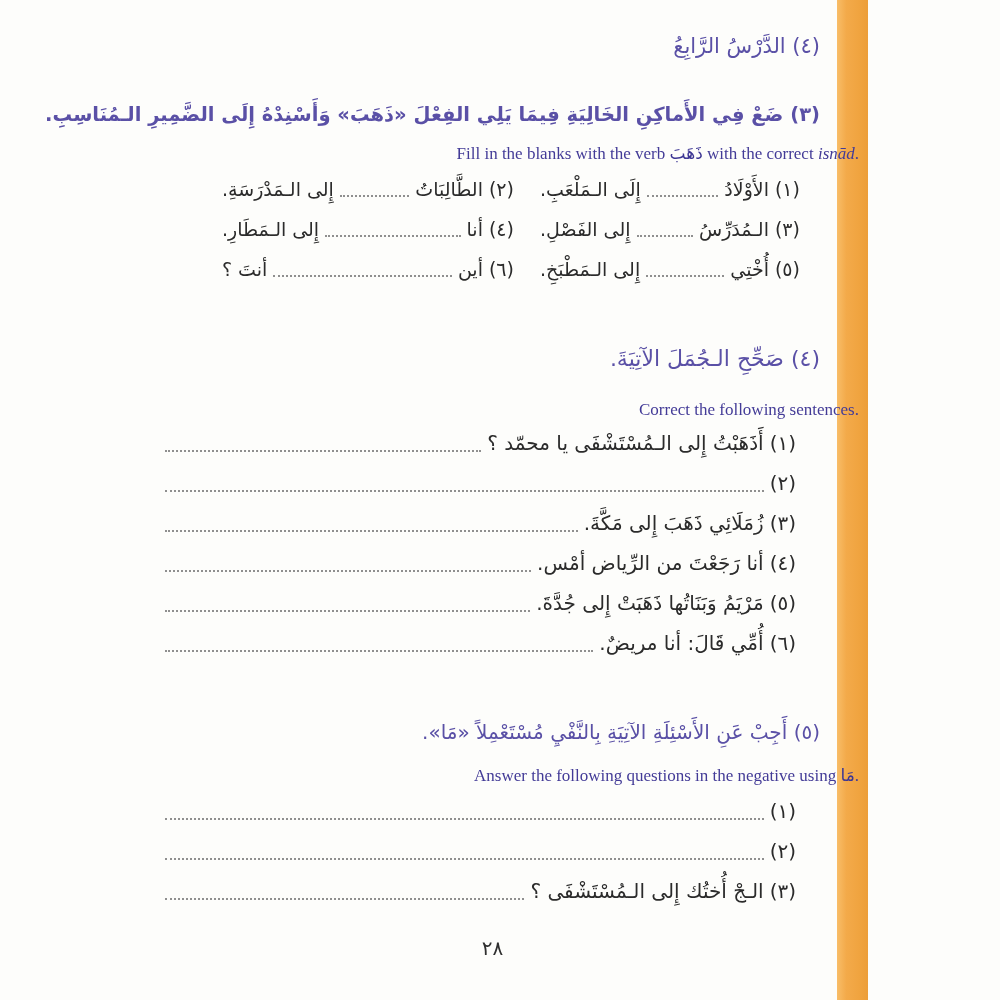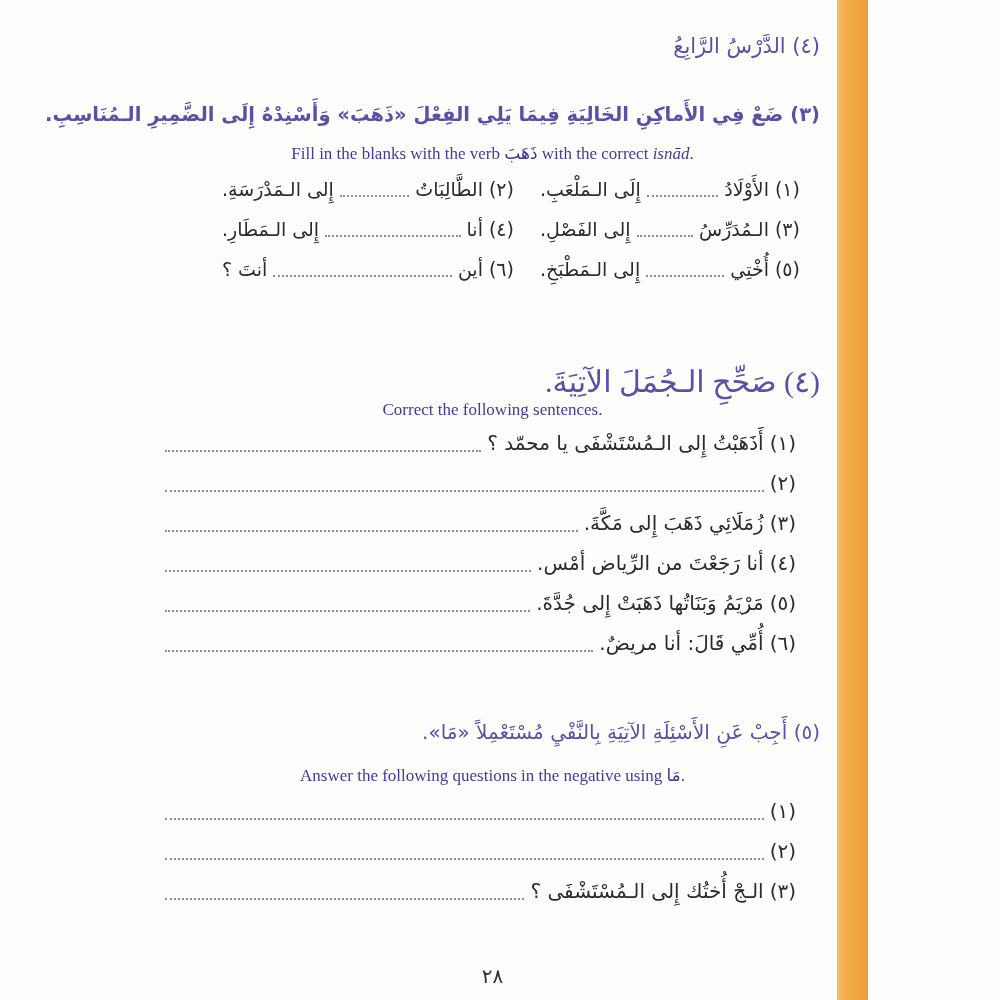--- a/index.html
+++ b/index.html
@@ -11,55 +11,55 @@
   
   .binding{
     position:absolute;left:837px;top:0;width:31px;height:1000px;
     background:linear-gradient(90deg,#f8bd68 0%,#f3aa4a 30%,#f0a440 70%,#ec9e39 100%);
   }
   .blk{position:absolute;left:165px;width:655px;box-sizing:border-box;}
   .ar{direction:rtl;text-align:right;}
   .purple{color:#5a50a6;}
   .en{
     font-family:"Liberation Serif",serif;color:#433b97;
-    direction:ltr;text-align:center;font-size:17px;
+    direction:ltr;text-align:right;font-size:17px;margin-left:39px;
   }
   .en .ar-inline{font-family:"DejaVu Sans",sans-serif;font-size:17px;color:#3d3694;}
   .en .it{font-style:italic;}
 
   .title{top:34px;font-size:21px;}
   .ex3-ar{top:103px;font-size:19.5px;white-space:nowrap;font-weight:bold;}
   .ex3-en{top:143px;}
 
   .items{
     top:174px;display:grid;direction:rtl;
     grid-template-columns:260px 292px;column-gap:26px;row-gap:10px;
     padding-right:20px;font-size:19px;
   }
   .item{display:flex;align-items:baseline;gap:6px;white-space:nowrap;line-height:30px;}
   .dotline{
     flex:1 1 30px;min-width:26px;height:0;
     border-bottom:2px dotted #8f8f8f;
     align-self:flex-end;margin-bottom:7px;
   }
 
-  .ex4-ar{top:364px;font-size:30px;font-family:Liberation Serif, serif;}
+  .ex4-ar{top:346px;font-size:22px;}
   .ex4-en{top:400px;}
   .rows4{top:428px;padding-right:24px;font-size:20px;}
   .row{
     display:flex;direction:rtl;align-items:baseline;gap:6px;
     line-height:31px;margin-bottom:9px;white-space:nowrap;
   }
   .row .dotline{min-width:20px;}
 
   .ex5-ar{top:720px;font-size:20px;}
   .ex5-en{top:765px;}
   .rows5{top:796px;padding-right:24px;font-size:20px;}
 
-  .pagenum{top:964px;text-align:center;font-size:20px;color:#2f2f2f;}
+  .pagenum{top:936px;text-align:center;font-size:20px;color:#2f2f2f;}
 </style>
 </head>
 <body>
 
 <div class="binding"></div>
 
 <div class="blk ar purple title">(٤) الدَّرْسُ الرَّابِعُ</div>
 
 <div class="blk ar purple ex3-ar">(٣) ضَعْ فِي الأَماكِنِ الخَالِيَةِ فِيمَا يَلِي الفِعْلَ «ذَهَبَ» وَأَسْنِدْهُ إِلَى الضَّمِيرِ الـمُنَاسِبِ.</div>
 

